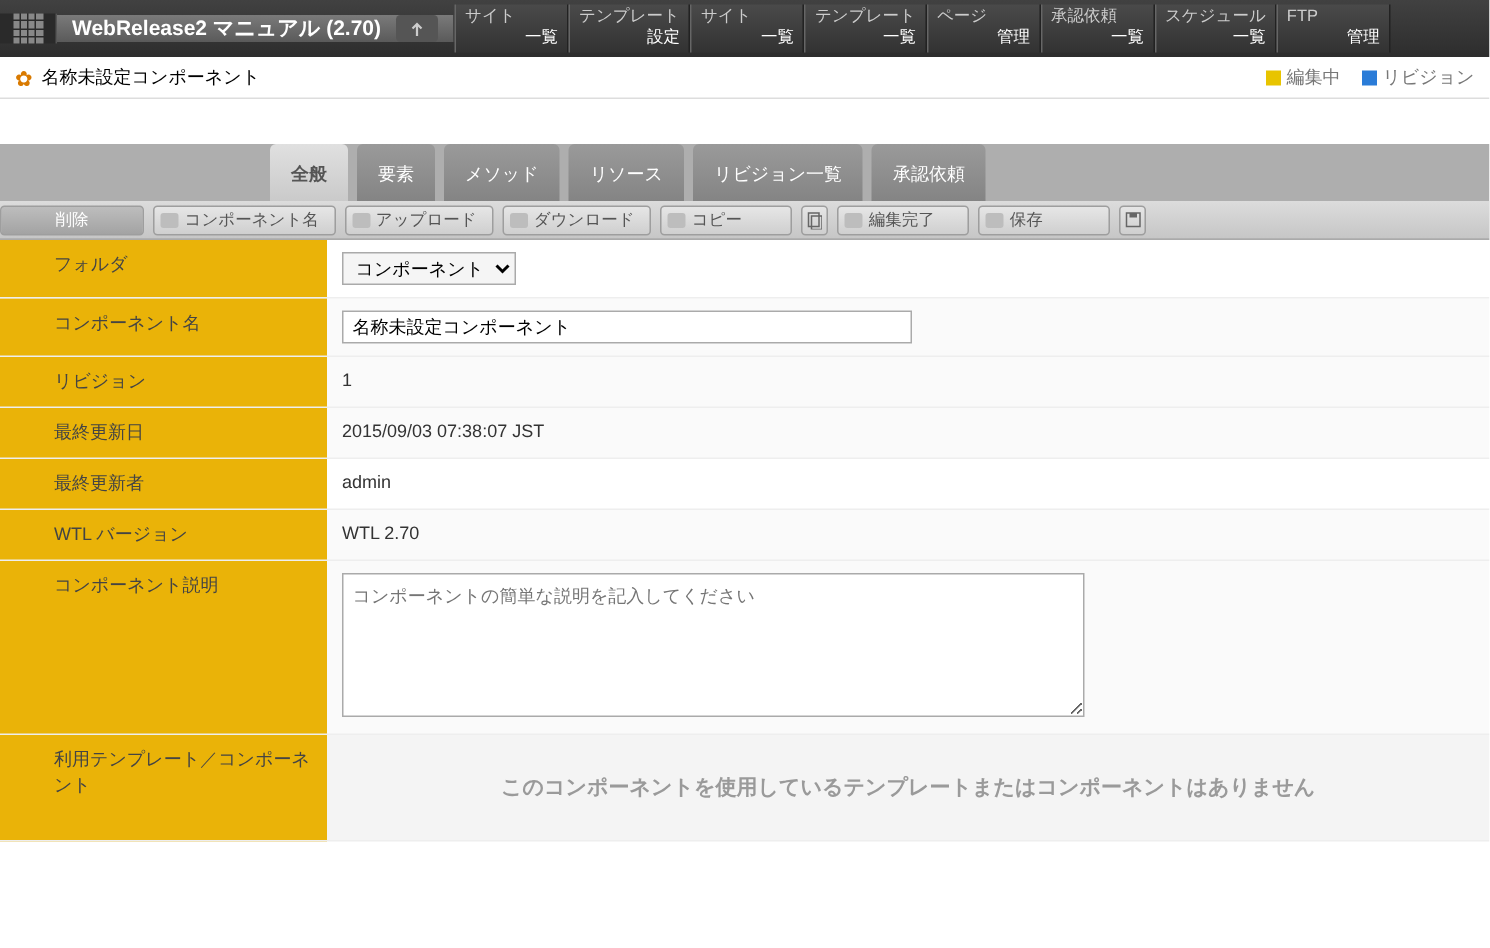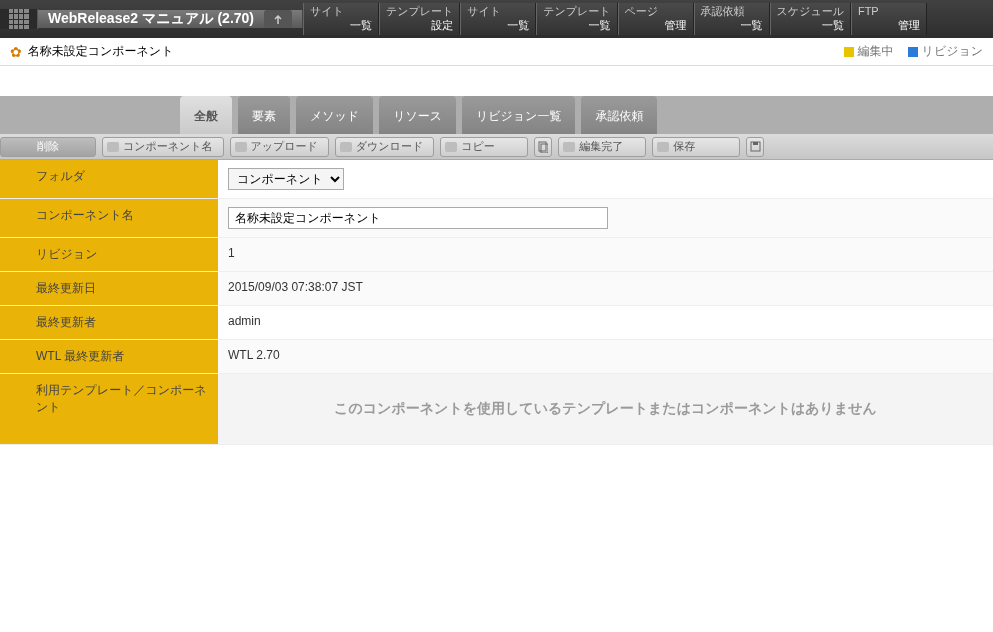--- a/index.html
+++ b/index.html
@@ -367,22 +367,28 @@
   </tr>
   <tr class="alt">
     <td class="label">最終更新日</td>
     <td class="value">2015/09/03 07:38:07 JST</td>
   </tr>
   <tr>
     <td class="label">最終更新者</td>
     <td class="value">admin</td>
   </tr>
   <tr class="alt">
-    <td class="label">WTL 最終更新者</td>
+    <td class="label">WTL バージョン</td>
     <td class="value">WTL 2.70</td>
+  </tr>
+  <tr class="alt">
+    <td class="label">コンポーネント説明</td>
+    <td class="value">
+      <textarea class="desc-input" placeholder="コンポーネントの簡単な説明を記入してください" style=""></textarea>
+    </td>
   </tr>
   <tr>
     <td class="label">利用テンプレート／コンポーネント</td>
     <td class="value" style="padding:0;">
       <div class="nouse-msg">このコンポーネントを使用しているテンプレートまたはコンポーネントはありません</div>
     </td>
   </tr>
 </tbody>
   </table>
 

